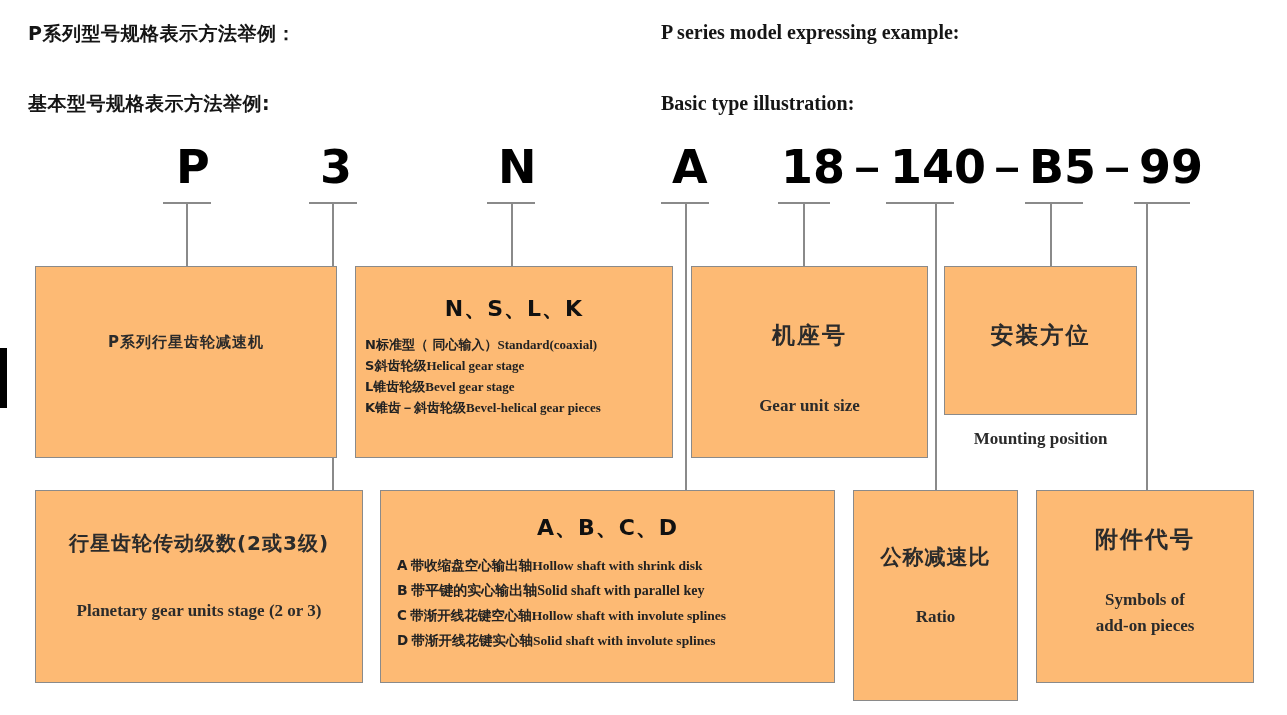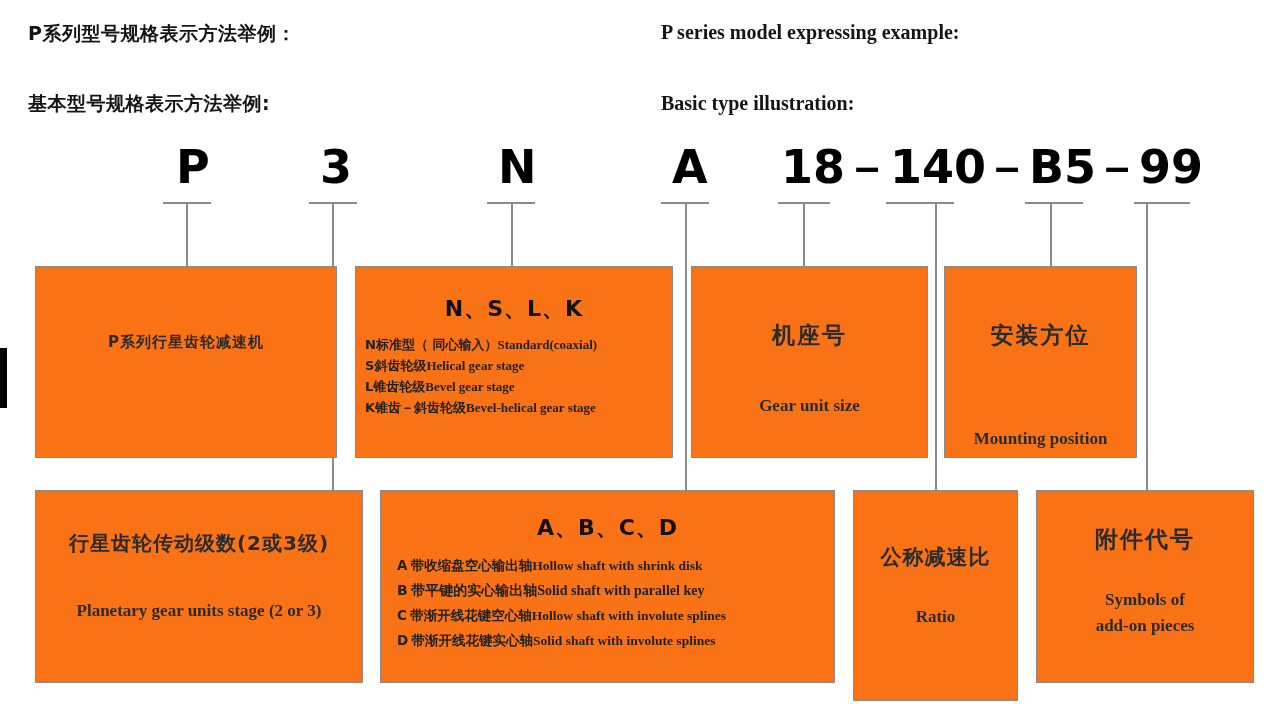--- a/index.html
+++ b/index.html
@@ -26,21 +26,21 @@
     font-size:46px;
     line-height:46px;
     color:#000;
     white-space:nowrap;
   }
 
   
   .box{
     position:absolute;
     border:1.6px solid #8a8a8a;
-    background:#f97316;
+    background:#fdba74;
     box-sizing:border-box;
   }
   .bx-cn{
     position:absolute;left:0;right:0;text-align:center;
     font-family:"DejaVu Sans",sans-serif;
     font-weight:bold;
     color:#2b2b2b;
     white-space:nowrap;
   }
   .bx-en{
@@ -134,31 +134,31 @@
       <div class="opt">
         <span class="cn">N</span><span class="cn">标准型（ 同心输入）</span><span class="en">Standard(coaxial)</span>
       </div>
       <div class="opt">
         <span class="cn">S</span><span class="cn">斜齿轮级</span><span class="en">Helical gear stage</span>
       </div>
       <div class="opt">
         <span class="cn">L</span><span class="cn">锥齿轮级</span><span class="en">Bevel gear stage</span>
       </div>
       <div class="opt">
-        <span class="cn">K</span><span class="cn">锥齿－斜齿轮级</span><span class="en">Bevel-helical gear stage</span>
+        <span class="cn">K</span><span class="cn">锥齿－斜齿轮级</span><span class="en">Bevel-helical gear pieces</span>
       </div>
     </div>
   </div>
 
   <div class="box" style="left:691px;top:266px;width:237px;height:192px;">
     <div class="bx-cn" style="top:53px;font-size:23px;letter-spacing:2px;">机座号</div>
     <div class="bx-en" style="top:129px;font-size:17px;">Gear unit size</div>
   </div>
 
-  <div class="box" style="left:944px;top:266px;width:193px;height:192px;">
+  <div class="box" style="left:944px;top:266px;width:193px;height:149px;">
     <div class="bx-cn" style="top:53px;font-size:23px;letter-spacing:2px;">安装方位</div>
     <div class="bx-en" style="top:129px;font-size:17px;margin-top:33px;">Mounting position</div>
   </div>
 
   <div class="box" style="left:35px;top:490px;width:328px;height:193px;">
     <div class="bx-cn" style="top:39px;font-size:20px;letter-spacing:1px;">行星齿轮传动级数(2或3级)</div>
     <div class="bx-en" style="top:110px;font-size:17px;">Planetary gear units stage (2 or 3)</div>
   </div>
 
   <div class="box" style="left:380px;top:490px;width:455px;height:193px;">

